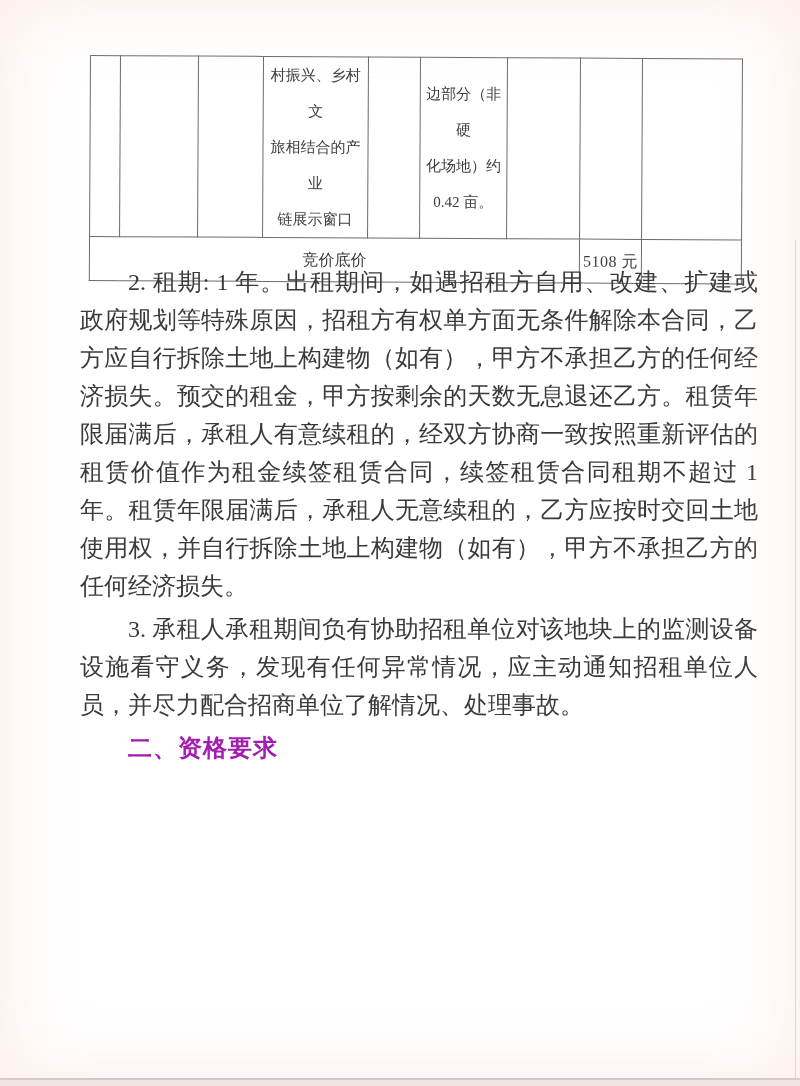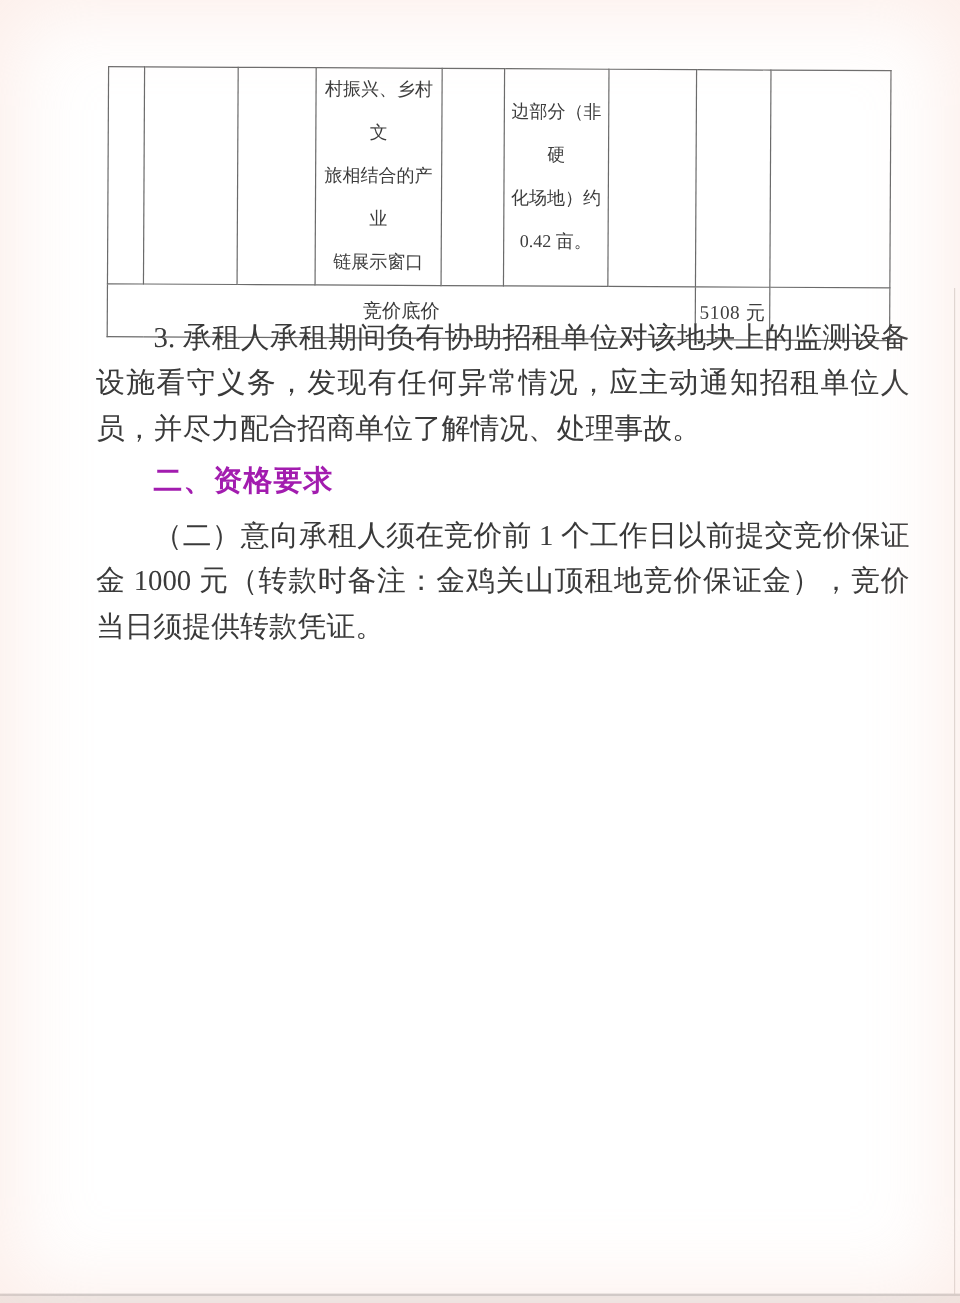--- a/index.html
+++ b/index.html
@@ -142,21 +142,21 @@
     <tr class="base-price-row">
       <td colspan="7">竞价底价</td>
       <td class="value-cell">5108 元</td>
       <td></td>
     </tr>
   </tbody>
     </table>
 </div>
 
 <div class="doc-body">
+  <p>2. 租期: 1 年。出租期间，如遇招租方自用、改建、扩建或政府规划等特殊原因，招租方有权单方面无条件解除本合同，乙方应自行拆除土地上构建物（如有），甲方不承担乙方的任何经济损失。预交的租金，甲方按剩余的天数无息退还乙方。租赁年限届满后，承租人有意续租的，经双方协商一致按照重新评估的租赁价值作为租金续签租赁合同，续签租赁合同租期不超过 1 年。租赁年限届满后，承租人无意续租的，乙方应按时交回土地使用权，并自行拆除土地上构建物（如有），甲方不承担乙方的任何经济损失。</p>
   <p>3. 承租人承租期间负有协助招租单位对该地块上的监测设备设施看守义务，发现有任何异常情况，应主动通知招租单位人员，并尽力配合招商单位了解情况、处理事故。</p>
   <h2>二、资格要求</h2>
-  <p>（二）意向承租人须在竞价前 1 个工作日以前提交竞价保证金 1000 元（转款时备注：金鸡关山顶租地竞价保证金），竞价当日须提供转款凭证。</p>
 </div>
 
 <div class="scan-right-line"></div>
 <div class="scan-bottom-line"></div>
 <div class="scan-bottom-strip"></div>
 <div class="scan-vignette"></div>
 
 </body></html>

